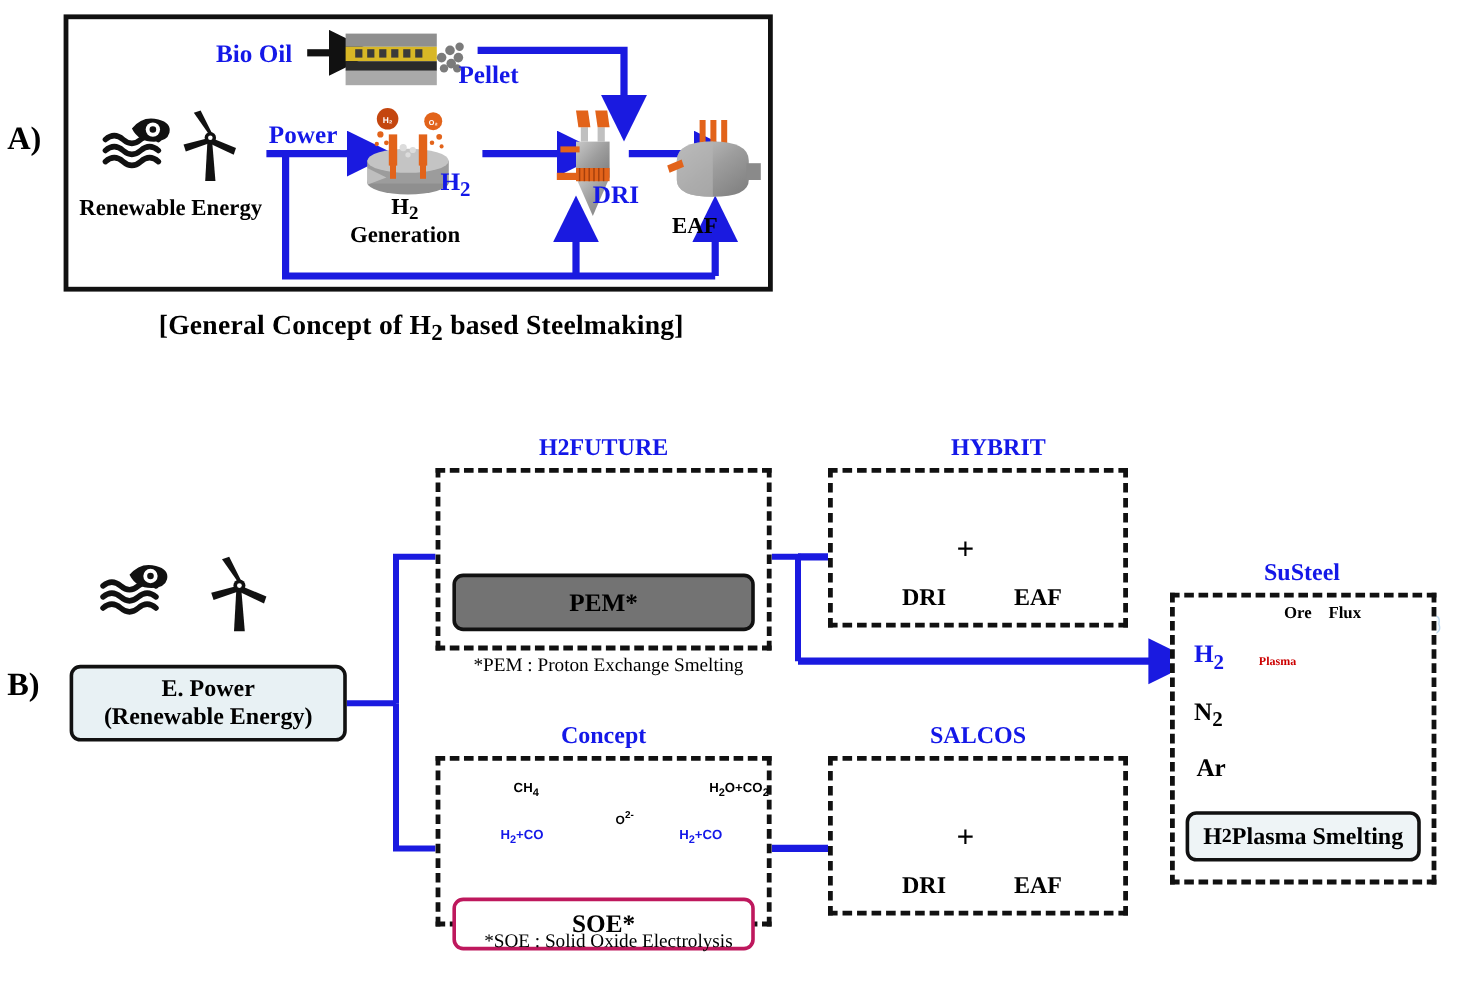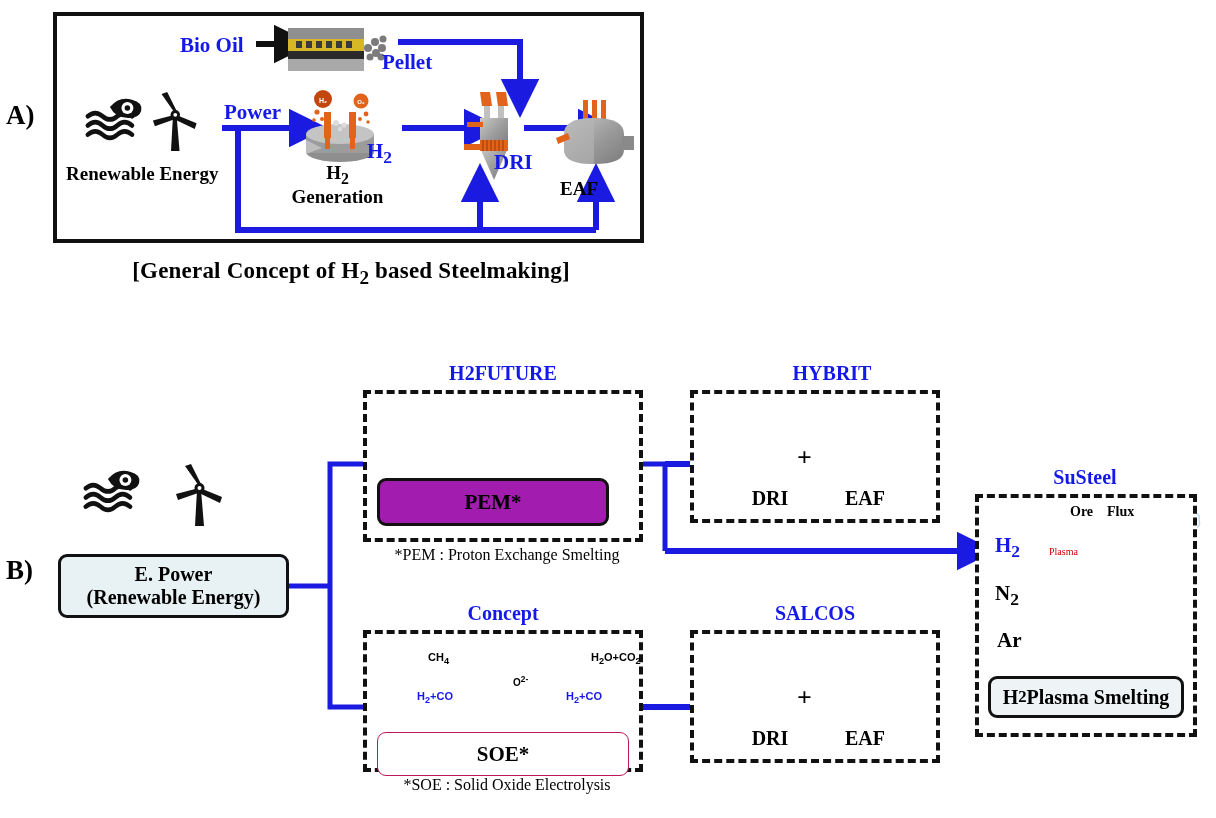--- a/index.html
+++ b/index.html
@@ -33,30 +33,30 @@
               border:3px solid #111;border-radius:9px;background:#e8f1f4;
               display:flex;flex-direction:column;align-items:center;
               justify-content:center;box-sizing:border-box;line-height:1.15;}
   #epower-box div{font-size:20px;font-weight:bold;}
 
   .dashbox{border:4px dashed #111;background:#fff;box-sizing:border-box;}
   .projtitle{font-size:20px;font-weight:bold;color:#1418e8;text-align:center;}
 
   #h2future-title{left:363px;top:362px;width:280px;}
   #h2future-box{left:363px;top:390px;width:280px;height:152px;}
-  #pem-box{left:377px;top:478px;width:232px;height:48px;
-           border:3px solid #111;border-radius:9px;background:#a21caf;
+  #pem-box{left:377px;top:478px;width:252px;height:48px;
+           border:3px solid #111;border-radius:9px;background:#737373;
            display:flex;align-items:center;justify-content:center;
            box-sizing:border-box;font-size:21px;font-weight:bold;}
   #pem-note{left:352px;top:546px;width:310px;text-align:center;font-size:16px;}
 
   #grinhy-title{left:363px;top:602px;width:280px;}
   #grinhy-box{left:363px;top:630px;width:280px;height:142px;}
-  #soe-box{left:377px;top:732px;width:252px;height:44px;
-           border:1px solid #be185d;border-radius:9px;background:#fff;
+  #soe-box{left:377px;top:748px;width:252px;height:44px;
+           border:3px solid #be185d;border-radius:9px;background:#fff;
            display:flex;align-items:center;justify-content:center;
            box-sizing:border-box;font-size:21px;font-weight:bold;}
   #soe-note{left:352px;top:776px;width:310px;text-align:center;font-size:16px;}
 
   #hybrit-title{left:707px;top:362px;width:250px;}
   #hybrit-box{left:690px;top:390px;width:250px;height:133px;}
   #salcos-title{left:690px;top:602px;width:250px;}
   #salcos-box{left:690px;top:630px;width:250px;height:133px;}
 
   .plusmark{font-size:26px;font-weight:bold;}
@@ -65,21 +65,21 @@
   #susteel-title{left:975px;top:466px;width:220px;}
   #susteel-box{left:975px;top:494px;width:222px;height:243px;}
   #plasma-box{left:988px;top:676px;width:196px;height:42px;
               border:3px solid #111;border-radius:9px;background:#eef4f6;
               display:flex;align-items:center;justify-content:center;
               box-sizing:border-box;font-size:20px;font-weight:bold;}
   .gaslbl{font-size:21px;font-weight:bold;}
   #gas-h2{left:995px;top:533px;color:#1418e8;}
   #gas-n2{left:995px;top:581px;}
   #gas-ar{left:997px;top:628px;}
-  #plasma-word{left:1049px;top:546px;font-size:10px;font-weight:normal;color:#c00;}
+  #plasma-word{left:1049px;top:546px;font-size:10px;font-weight:bold;color:#c00;}
   #ore-word{left:1070px;top:504px;font-size:14px;font-weight:bold;}
   #flux-word{left:1107px;top:504px;font-size:14px;font-weight:bold;}
 
   svg{display:block;}
   .ov{position:absolute;left:0;top:0;pointer-events:none;}
 </style>
 </head>
 <body>
 
 <div class="abs" id="panelA-label">A)</div>

